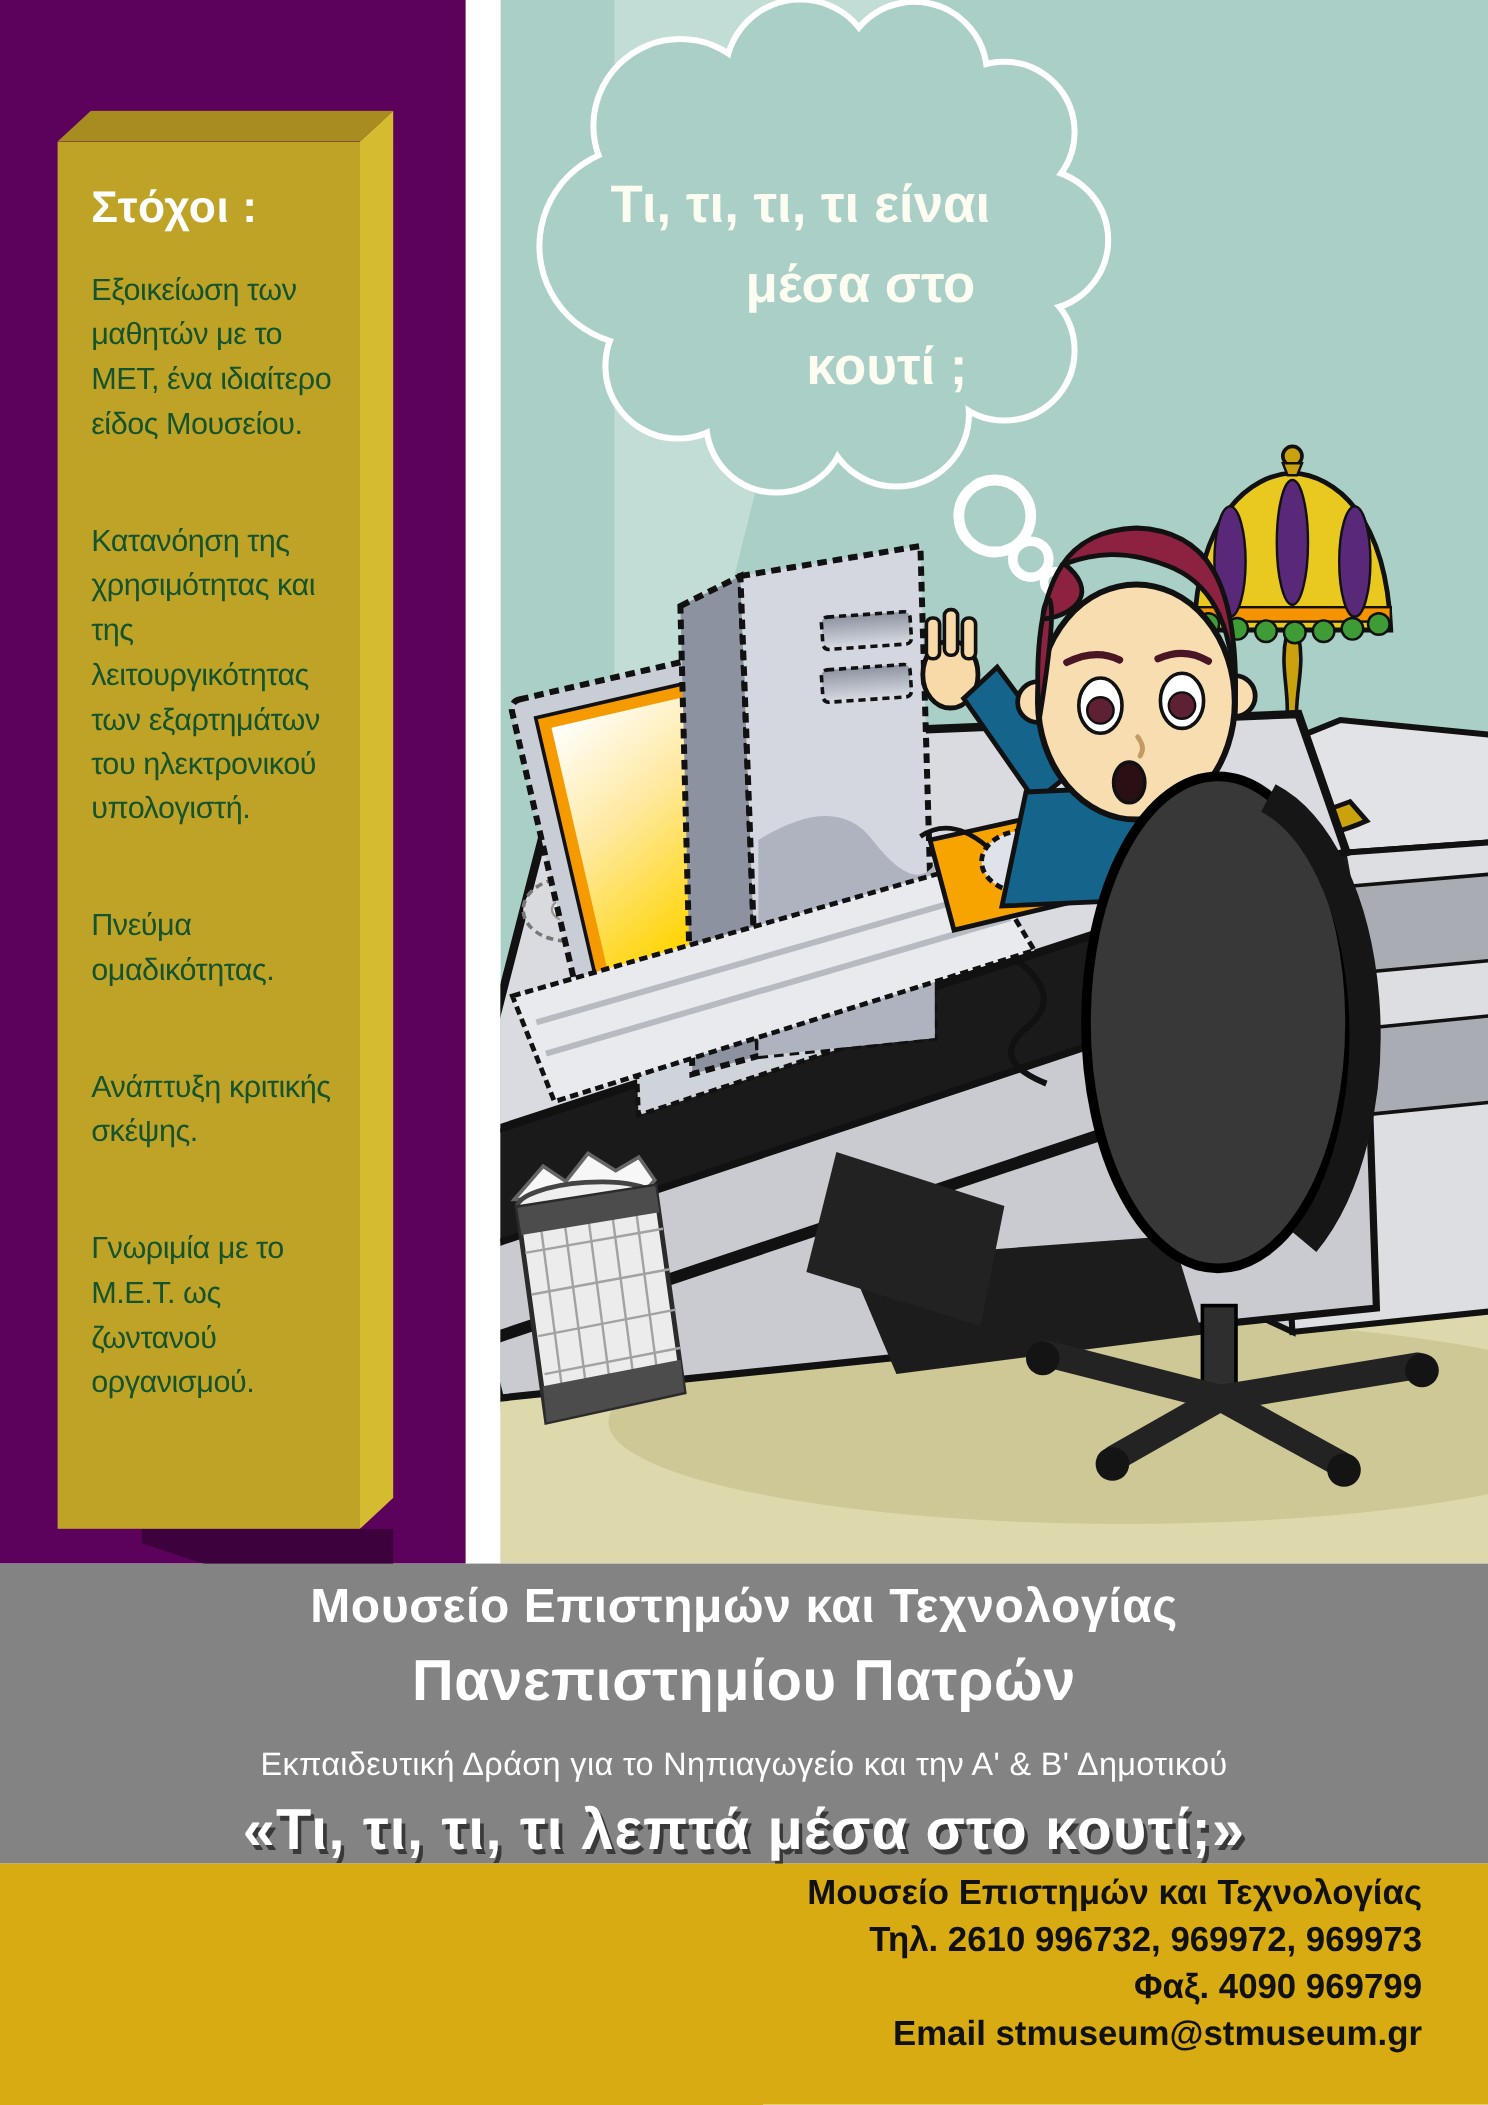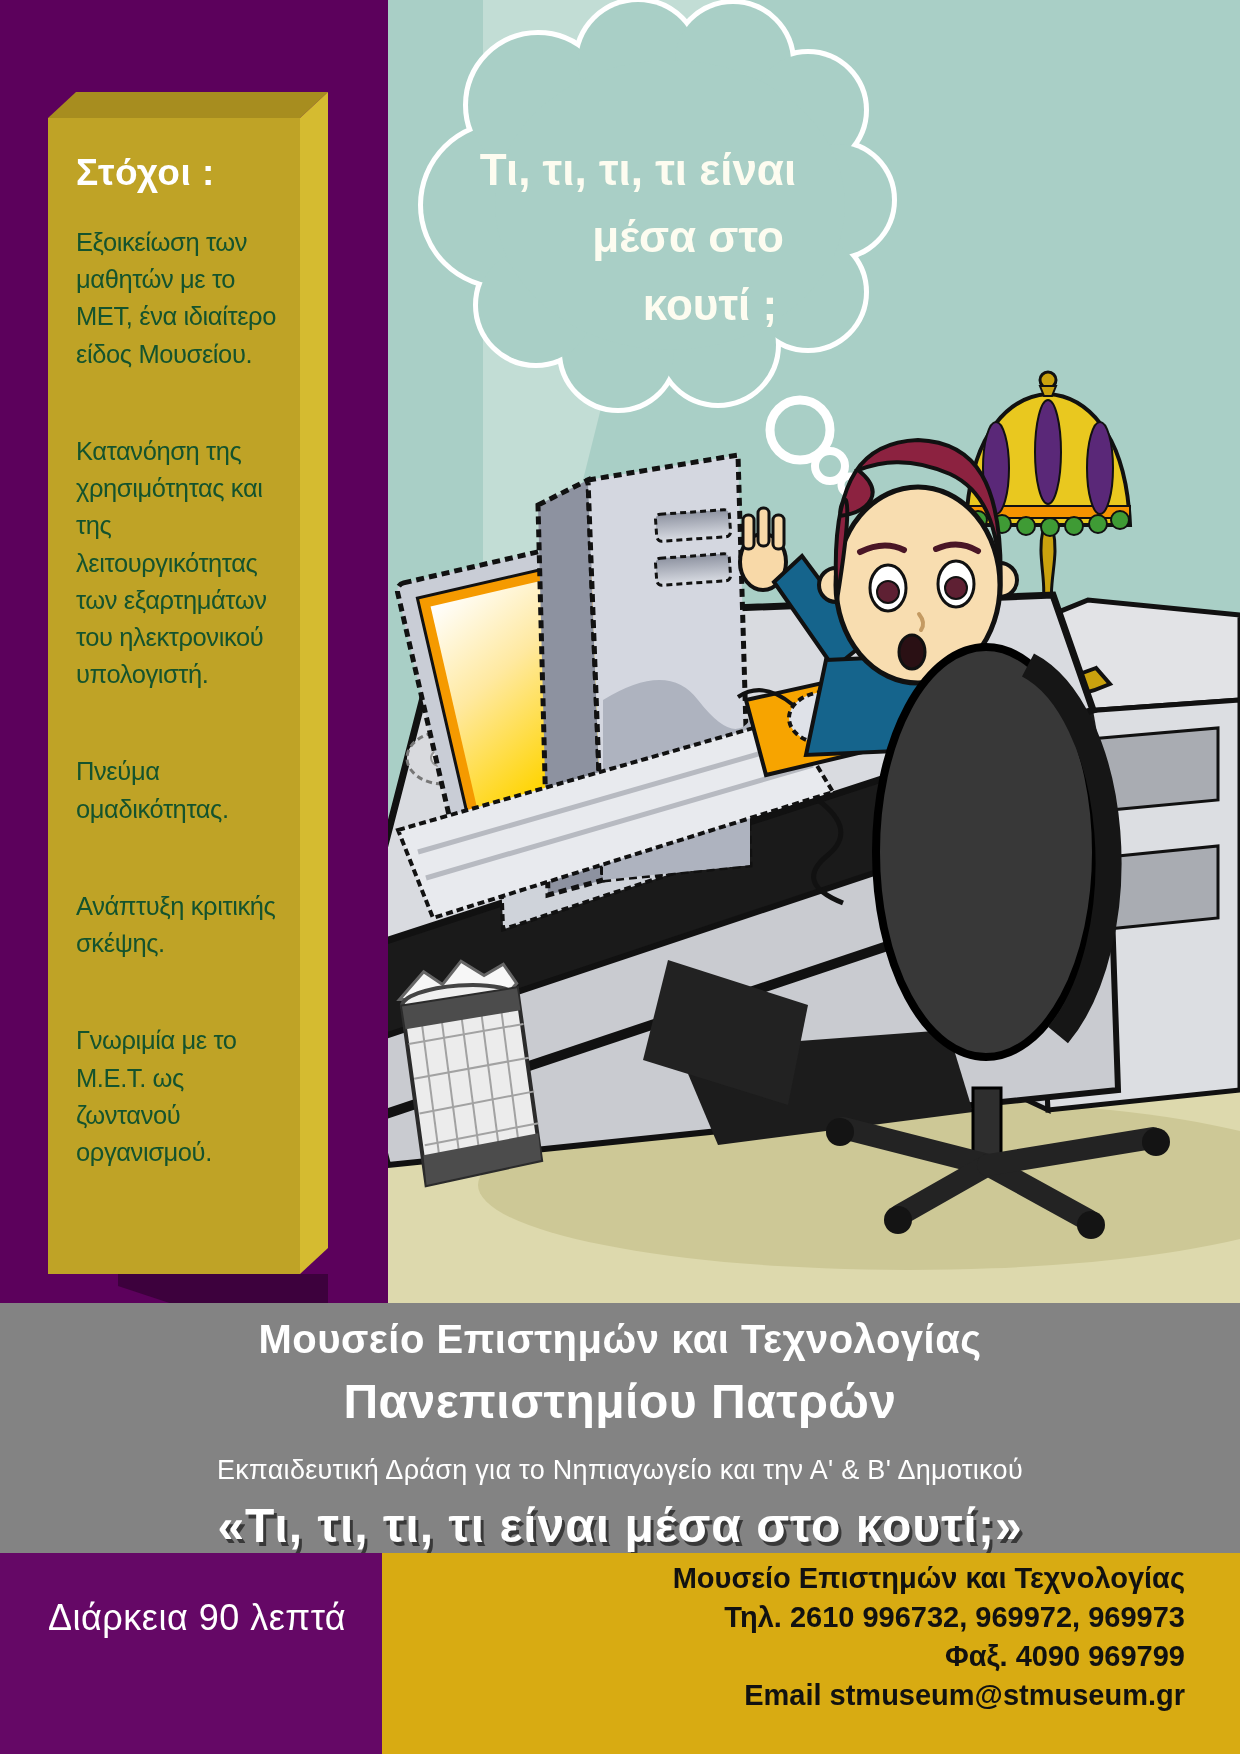--- a/index.html
+++ b/index.html
@@ -1,20 +1,20 @@
 <!DOCTYPE html>
 <html><head>
 <meta charset="utf-8">
 <style>
   html,body{margin:0;padding:0;background:#fff;}
   #poster{position:relative;width:1240px;height:1754px;overflow:hidden;
           font-family:"Liberation Sans",sans-serif;}
 
   
-  .top{position:absolute;left:0;top:0;width:1240px;height:1303px;display:flex;}
+  .top{position:absolute;left:0;top:0;width:1240px;height:1303px;display:flex;gap:29px;}
   .sidebar{position:relative;width:388px;height:1303px;background:#5c015c;flex:none;}
   .illustration{position:relative;width:852px;height:1190px;flex:none;}
 
   
   .box3d{position:absolute;left:48px;top:92px;width:330px;height:1215px;}
   .box-top{position:absolute;left:0;top:0;width:280px;height:26px;background:#a78d1f;
            clip-path:polygon(0 100%,28px 0,100% 0,252px 100%);}
   .box-right{position:absolute;left:252px;top:0;width:28px;height:1182px;background:#d5bb30;
              clip-path:polygon(0 26px,100% 0,100% calc(100% - 26px),0 100%);}
   .box-shadow{position:absolute;left:70px;top:1182px;width:210px;height:30px;background:#3d013d;
@@ -255,27 +255,24 @@
           <polygon points="31,1152 147,1138 148,1165 32,1182" fill="#4c4c4c"></polygon>
         </g>
       </svg>
     </div>
   </div>
 
   <div class="banner">
     <p class="t1">Μουσείο Επιστημών και Τεχνολογίας</p>
     <p class="t2">Πανεπιστημίου Πατρών</p>
     <p class="sub">Εκπαιδευτική Δράση για το Νηπιαγωγείο και την Α' &amp; Β' Δημοτικού</p>
-    <p class="big">«Τι, τι, τι, τι είναι μέσα στο κουτί;»</p>
+    <p class="big">«Τι, τι, τι, τι λεπτά μέσα στο κουτί;»</p>
   </div>
 
   <div class="footer">
-    <div class="duration-block">
-      <div class="duration">Διάρκεια  90 λεπτά</div>
-    </div>
     <div class="contact">
       <div>Μουσείο Επιστημών και Τεχνολογίας</div>
       <div>Τηλ. 2610 996732, 969972, 969973</div>
       <div>Φαξ. 4090 969799</div>
       <div>Email stmuseum@stmuseum.gr</div>
     </div>
   </div>
 
 </div>
 

